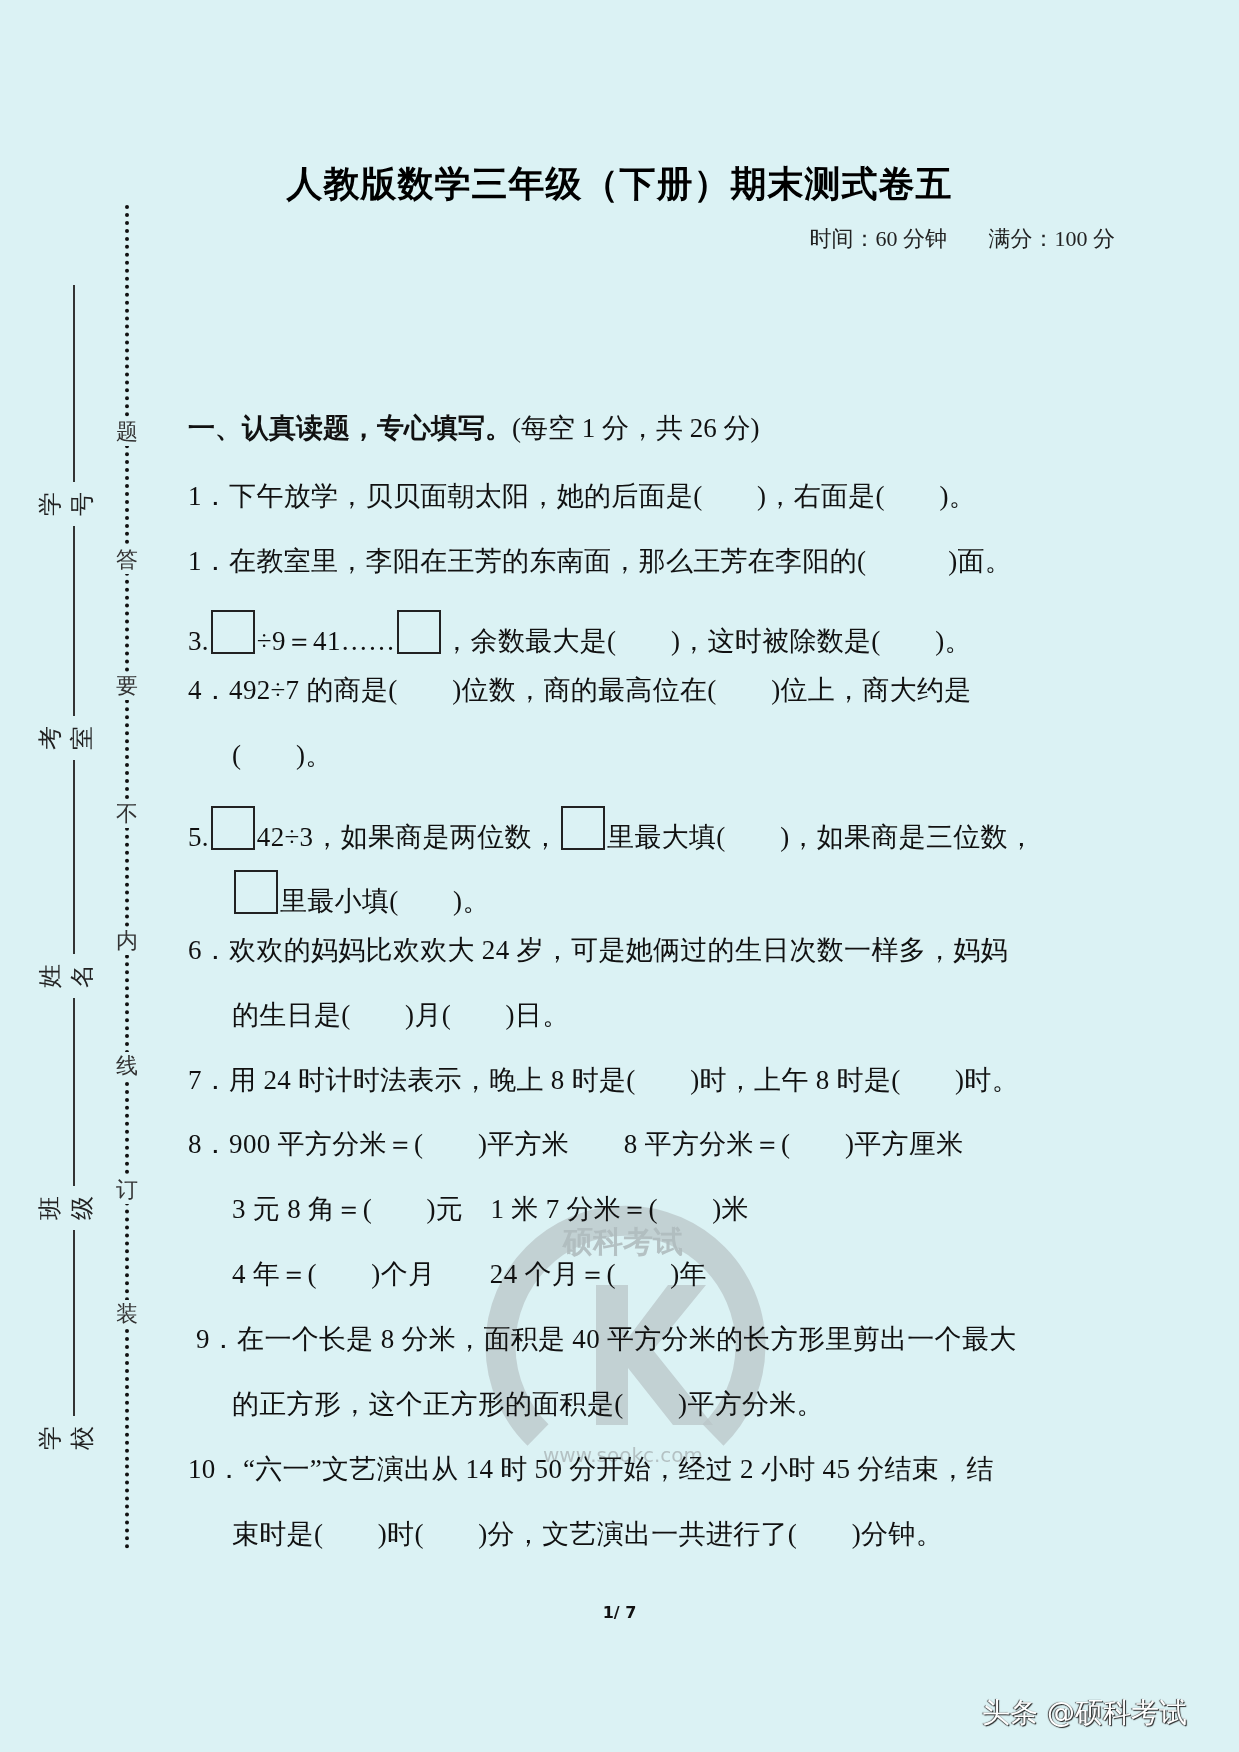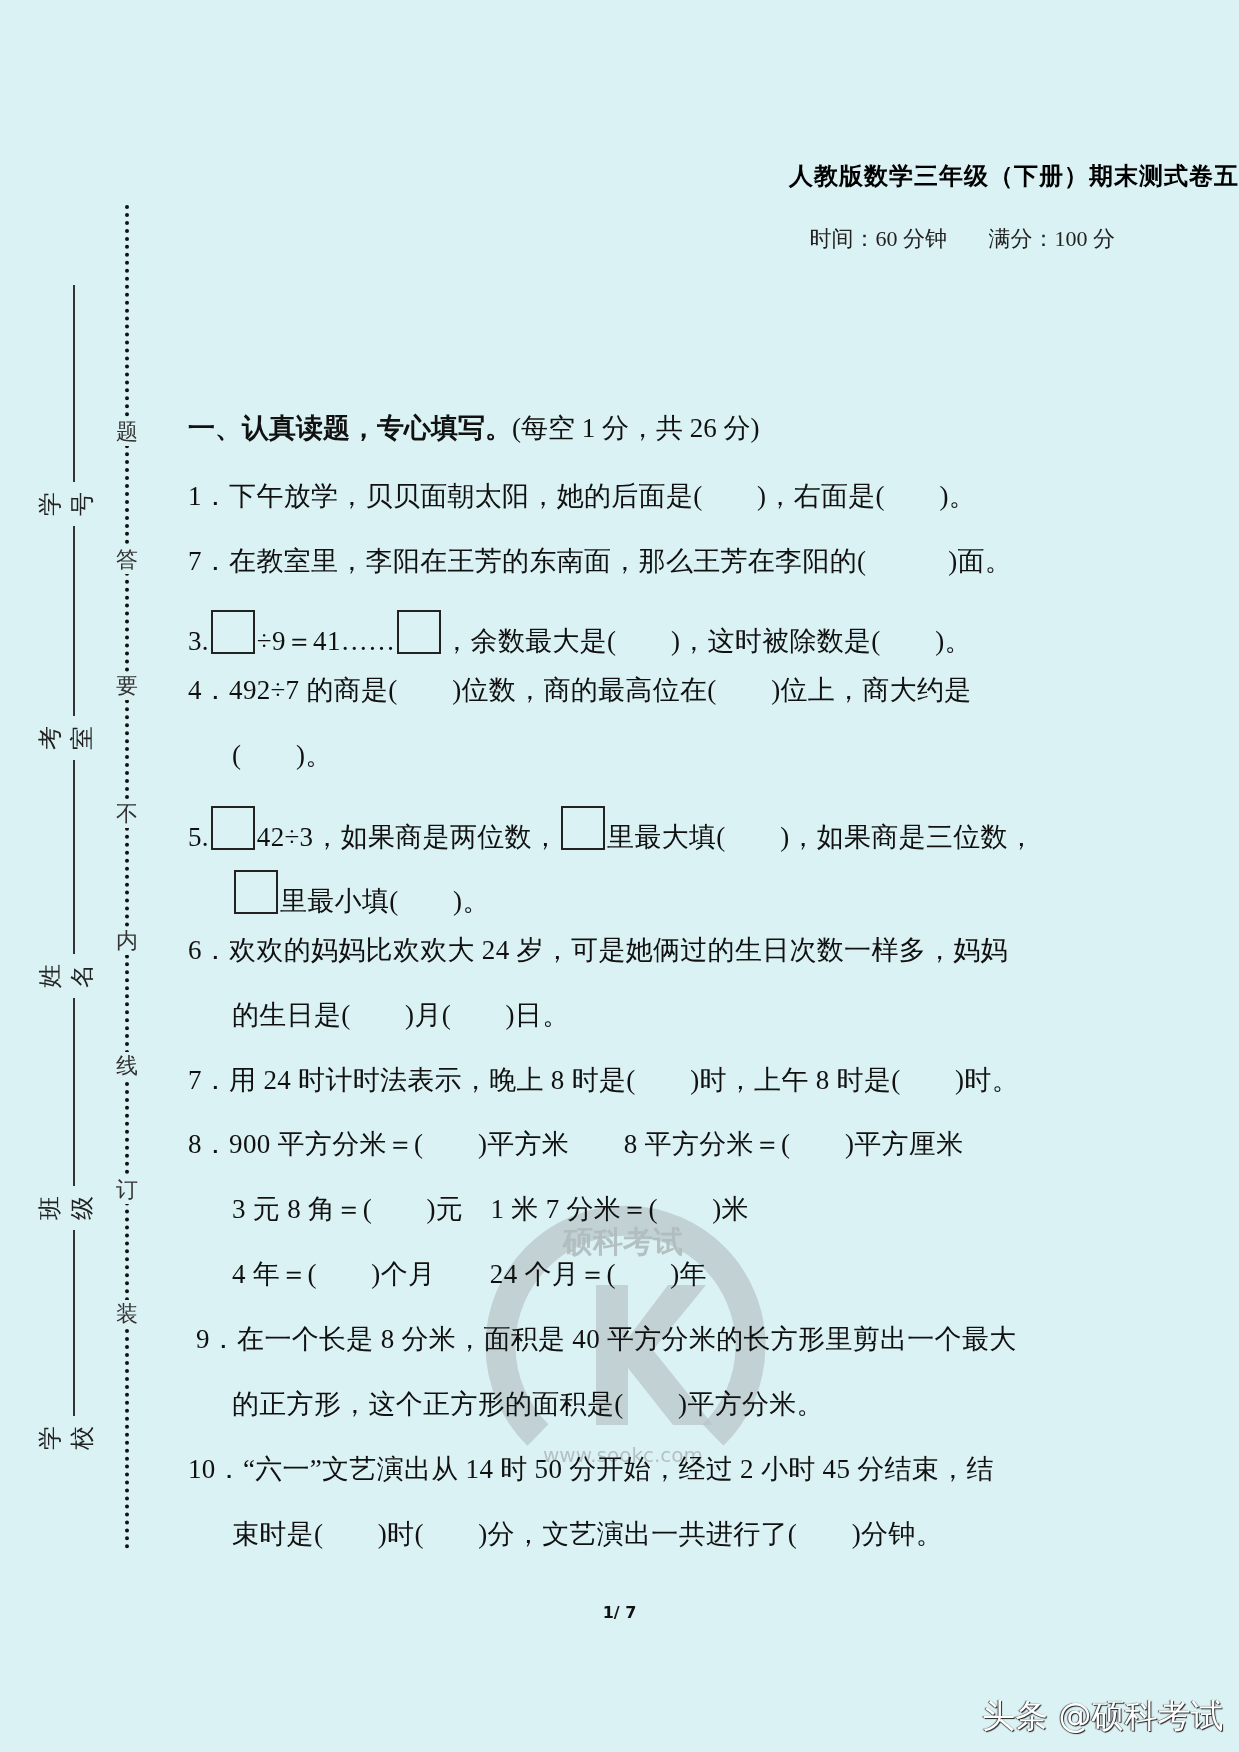--- a/index.html
+++ b/index.html
@@ -5,23 +5,23 @@
   html, body { margin:0; padding:0; }
   body {
     width:1239px; height:1752px; position:relative; overflow:hidden;
     background:#dbf2f4;
     font-family:"Liberation Serif","DejaVu Serif",serif;
     color:#111;
   }
   .abs { position:absolute; }
   
   .title {
-    left:0; width:1239px; top:160px; text-align:right;
+    left:0; width:1239px; top:160px; text-align:center;
     font-family:"DejaVu Sans","Liberation Sans",sans-serif;
-    font-weight:bold; font-size:24px; letter-spacing:1px; color:#000;
+    font-weight:bold; font-size:36px; letter-spacing:1px; color:#000;
   }
   .subtitle {
     left:0; width:1133px; top:224px; text-align:right; font-size:22px; color:#222;
   }
   .subtitle span { margin:0 18px; }
   
   table.score {
     position:absolute; left:176px; top:264px; border-collapse:collapse;
     width:888px;
   }
@@ -69,21 +69,21 @@
   
   .watermark {
     left:478px; top:1190px; width:290px; height:290px;
   }
   .pagenum {
     left:0; width:1239px; top:1603px; text-align:center;
     font-family:"DejaVu Sans","Liberation Sans",sans-serif;
     font-weight:bold; font-size:16px;
   }
   .credit {
-    left:982px; top:1694px; font-size:33px; color:#fff;
+    left:982px; top:1694px; font-size:28px; color:#fff;
     font-family:"DejaVu Sans","Liberation Sans",sans-serif;
     text-shadow:1px 1px 1px #222, -1px 0 1px #444;
   }
 </style>
 </head>
 <body>
 
 <div class="abs title">人教版数学三年级（下册）期末测式卷五</div>
 <div class="abs subtitle">
   <span>时间：60 分钟</span>
@@ -117,21 +117,21 @@
   <path d="M 118 95 L 118 235 L 150 235 L 150 178 L 195 235 L 235 235 L 175 160 L 228 95 L 190 95 L 150 148 L 150 95 Z" fill="#b9c6c8" opacity="0.75"></path>
   <text x="145" y="62" text-anchor="middle" font-size="30" fill="#b0bcbe" font-family="DejaVu Sans, sans-serif" font-weight="bold" opacity="0.9">硕科考试</text>
   <text x="145" y="272" text-anchor="middle" font-size="20" fill="#b0bcbe" font-family="DejaVu Sans, sans-serif" opacity="0.9">www.sookc.com</text>
 </svg>
 
 <div class="abs section">
   <b>一、认真读题，专心填写。</b><span>(每空 1 分，共 26 分)</span>
 </div>
 
 <div class="abs q" style="top:478px;">1．下午放学，贝贝面朝太阳，她的后面是(　　)，右面是(　　)。</div>
-<div class="abs q" style="top:543px;">7．在教室里，李阳在王芳的东南面，那么王芳在李阳的(　　　)面。</div>
+<div class="abs q" style="top:543px;">1．在教室里，李阳在王芳的东南面，那么王芳在李阳的(　　　)面。</div>
 
 <div class="abs q" style="top:610px;">
   <span>3.</span><span class="box"></span><span>÷9＝41……</span><span class="box"></span><span>，余数最大是(　　)，这时被除数是(　　)。</span>
 </div>
 
 <div class="abs q" style="top:672px;">4．492÷7 的商是(　　)位数，商的最高位在(　　)位上，商大约是</div>
 <div class="abs q indent" style="top:737px;">(　　)。</div>
 
 <div class="abs q" style="top:806px;">
   <span>5.</span><span class="box"></span><span>42÷3，如果商是两位数，</span><span class="box"></span><span>里最大填(　　)，如果商是三位数，</span>

